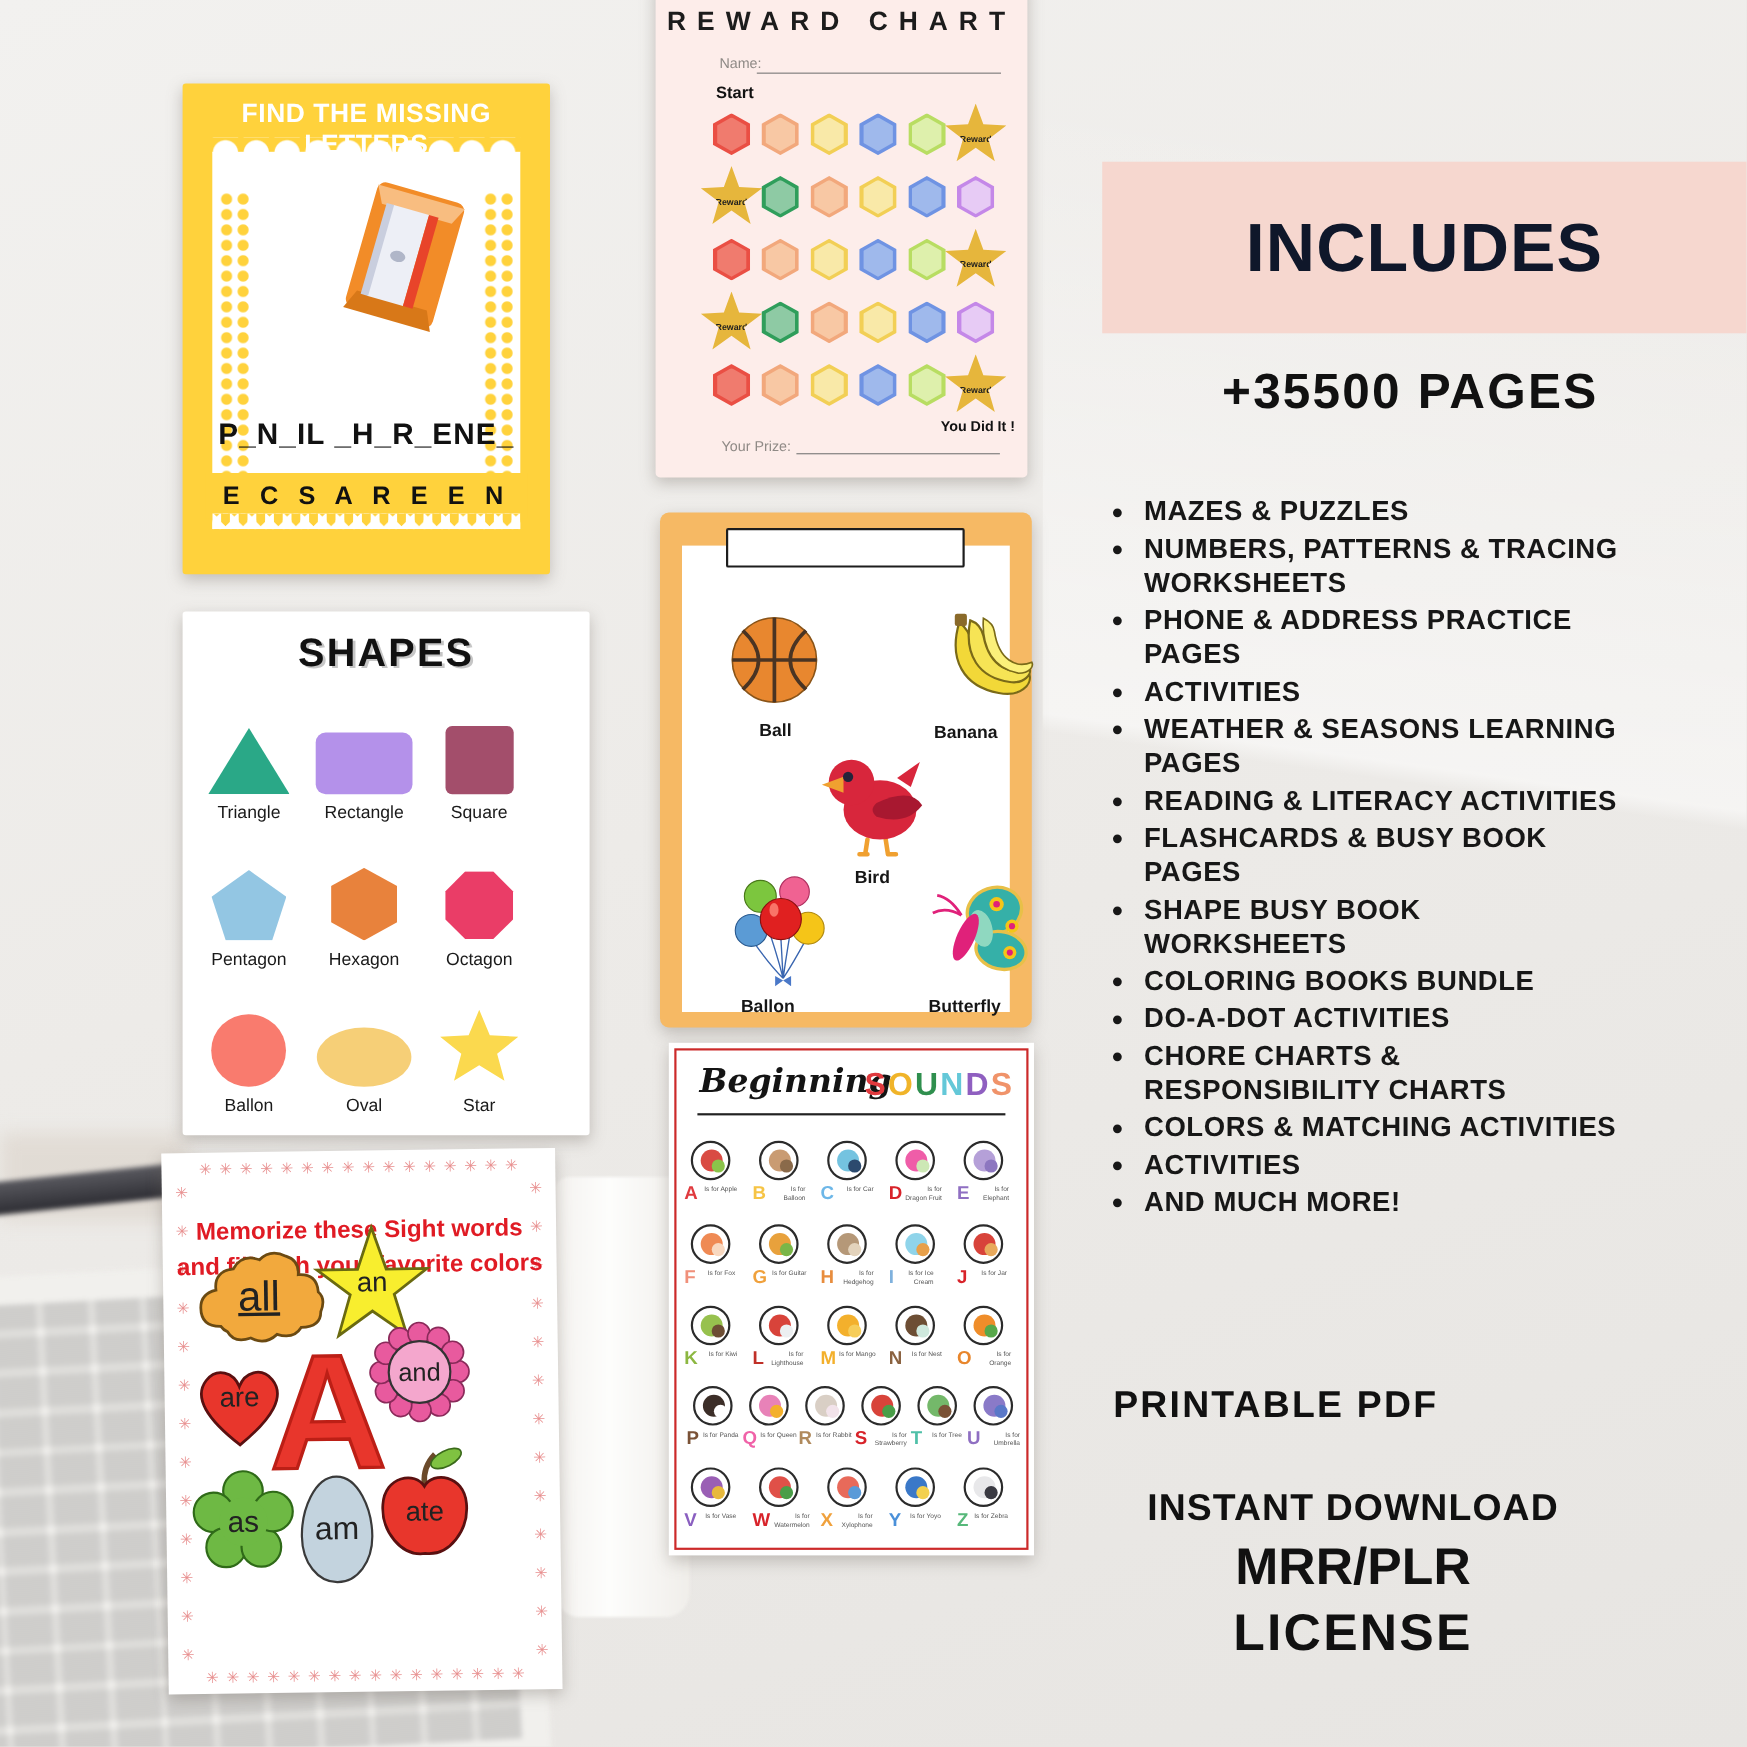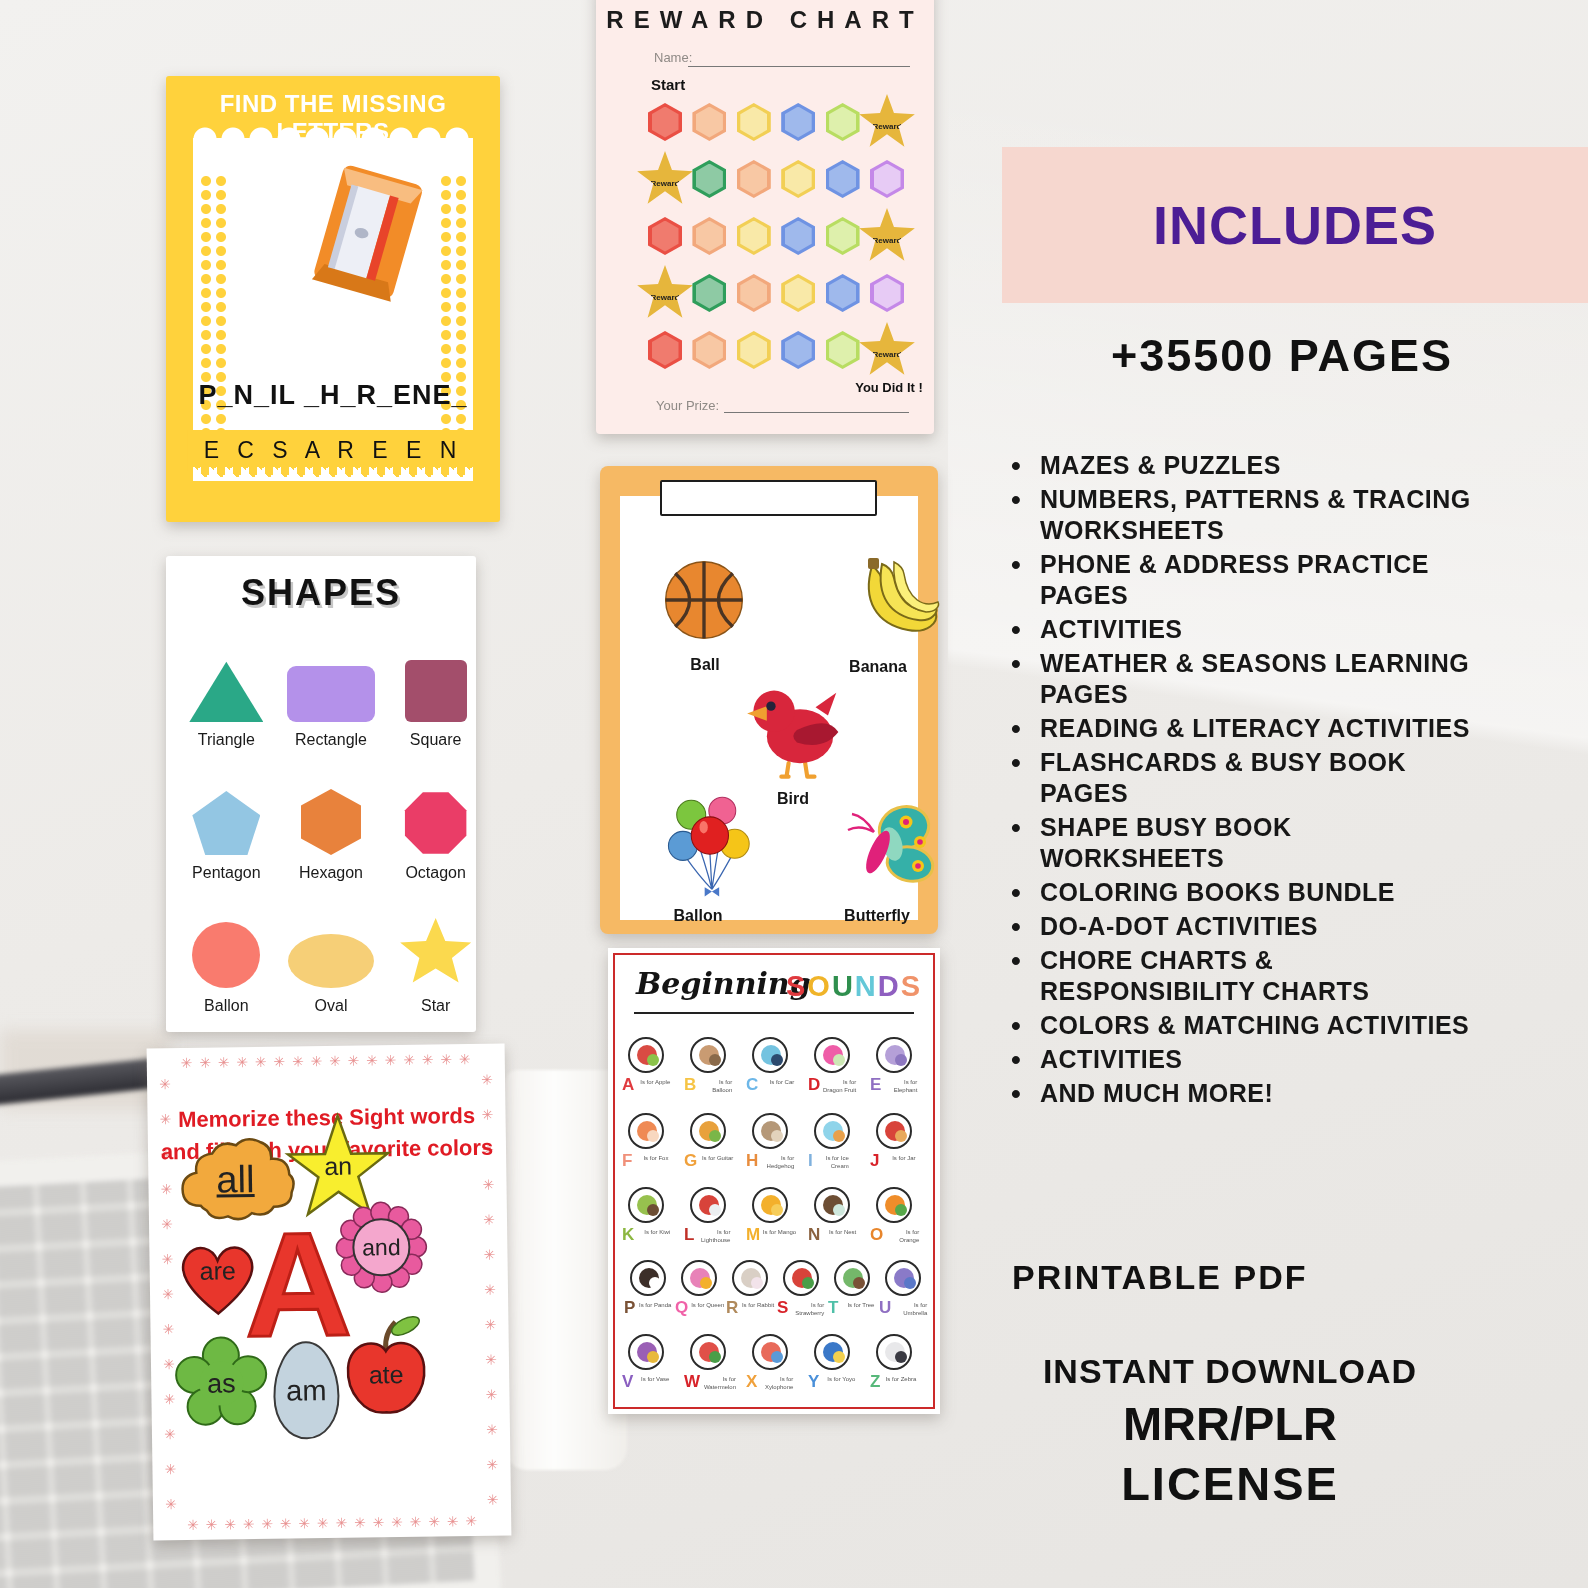--- a/index.html
+++ b/index.html
@@ -31,38 +31,38 @@
   .ml-white::after{content:"";position:absolute;left:0;bottom:-13px;width:100%;height:14px;
     background-image:linear-gradient(45deg,#fff 50%,transparent 50%),linear-gradient(-45deg,#fff 50%,transparent 50%);
     background-size:16px 14px;background-position:0 0,8px 0;}
   .ml-dots{position:absolute;top:36px;bottom:18px;width:30px;
     background:radial-gradient(circle at 8px 7px,#ffd23c 4.5px,transparent 5.5px);background-size:15px 14px;}
   .ml-dots.left{left:5px;} .ml-dots.right{right:5px;}
   .ml-sharp{position:absolute;left:82px;top:4px;}
   .ml-puzzle{position:absolute;top:242px;left:0;width:100%;text-align:center;color:#111;
              font-size:27px;font-weight:800;letter-spacing:1px;}
   .ml-answer{position:absolute;top:292px;left:50%;transform:translateX(-50%);background:#ffd23c;
-             padding:7px 16px;font-size:23px;font-weight:400;letter-spacing:6px;color:#111;white-space:nowrap;}
+             padding:7px 16px;font-size:23px;font-weight:700;letter-spacing:6px;color:#111;white-space:nowrap;}
   
   .c-reward{left:596px;top:-16px;width:338px;height:450px;background:#fdedea;border-radius:4px;}
   .rw-title{position:absolute;top:22px;width:100%;text-align:center;font-size:24px;font-weight:600;
             letter-spacing:10px;color:#1c1c1c;}
   .rw-name{position:absolute;left:58px;top:66px;font-size:13px;color:#8f8a86;}
   .rw-name-line{position:absolute;left:92px;top:82px;width:222px;border-bottom:1px solid #777;}
   .rw-start{position:absolute;left:55px;top:92px;font-size:15px;font-weight:800;color:#111;}
   .rhex{position:absolute;width:34px;height:38px;clip-path:polygon(50% 0,100% 25%,100% 75%,50% 100%,0 75%,0 25%);}
   .rhex-in{position:absolute;inset:3.5px;clip-path:polygon(50% 0,100% 25%,100% 75%,50% 100%,0 75%,0 25%);}
   .rstar{position:absolute;width:58px;height:56px;background:#e6b63c;display:flex;align-items:center;justify-content:center;
          clip-path:polygon(50% 0%,62% 34%,98% 36%,70% 58%,80% 94%,50% 72%,20% 94%,30% 58%,2% 36%,38% 34%);}
   .rstar span{font-size:8px;font-weight:600;color:#1e1e1e;margin-top:8px;}
   .rw-done{position:absolute;left:258px;top:396px;width:70px;text-align:center;font-size:13px;font-weight:800;color:#111;line-height:1.25;}
   .rw-prize{position:absolute;left:60px;top:414px;font-size:13px;color:#8f8a86;}
   .rw-prize-line{position:absolute;left:128px;top:428px;width:185px;border-bottom:1px solid #777;}
   
-  .c-shapes{left:166px;top:556px;width:310px;height:476px;background:#fff;border-radius:3px;}
+  .c-shapes{left:166px;top:556px;width:370px;height:476px;background:#fff;border-radius:3px;}
   .sp-title{position:absolute;top:16px;width:100%;text-align:center;font-size:36px;font-weight:900;
             letter-spacing:2px;color:#111;text-shadow:2.5px 2.5px 0 #c6c6c6;}
   .sp-grid{position:absolute;left:8px;top:60px;width:314px;display:grid;grid-template-columns:repeat(3,1fr);grid-auto-rows:133px;}
   .sp-cell{display:flex;flex-direction:column;align-items:center;justify-content:flex-end;}
   .sp-label{margin-top:9px;font-size:16px;color:#1a1a1a;}
   .shp{width:64px;height:62px;}
   .sh-triangle{width:74px;height:62px;clip-path:polygon(50% 3%,0 100%,100% 100%);}
   .sh-rectangle{width:88px;height:56px;border-radius:9px;}
   .sh-square{width:62px;height:62px;border-radius:6px;}
   .sh-pentagon{width:68px;height:64px;clip-path:polygon(50% 0,100% 38%,81% 100%,19% 100%,0 38%);}
@@ -106,21 +106,21 @@
   .sn-colored{position:absolute;left:178px;top:22px;font-size:29px;font-weight:800;letter-spacing:2px;}
   .sn-rule{position:absolute;left:26px;top:64px;width:280px;height:2px;background:#222;}
   .snd-circle{position:absolute;width:36px;height:36px;border:2px solid #2b2b2b;border-radius:50%;background:#fff;overflow:hidden;}
   .snd-b1{position:absolute;left:7px;top:6px;width:20px;height:20px;border-radius:50%;}
   .snd-b2{position:absolute;left:17px;top:15px;width:12px;height:12px;border-radius:50%;}
   .snd-cell{position:absolute;width:62px;display:flex;align-items:flex-start;}
   .snd-letter{font-size:17px;font-weight:800;line-height:18px;}
   .snd-label{font-size:6px;color:#555;width:34px;margin-left:2px;line-height:1.25;margin-top:3px;}
   
   .rp-banner{position:absolute;left:1002px;top:147px;width:586px;height:156px;display:flex;align-items:center;justify-content:center;z-index:2;}
-  .rp-includes{font-size:54px;font-weight:800;letter-spacing:1px;color:#4c1d95;}
+  .rp-includes{font-size:62px;font-weight:800;letter-spacing:1px;color:#0f172a;}
   .rp-pages{position:absolute;left:1002px;top:330px;width:560px;text-align:center;
             font-size:45px;font-weight:800;letter-spacing:2px;color:#111;z-index:2;}
   .rp-list{position:absolute;left:1008px;top:450px;width:560px;margin:0;padding:0;list-style:none;z-index:2;}
   .rp-list li{position:relative;padding-left:32px;margin-bottom:3px;font-size:25px;font-weight:600;
               letter-spacing:.5px;line-height:31px;color:#171717;}
   .rp-list li::before{content:"\2022";position:absolute;left:3px;top:0;font-size:28px;}
   .rp-printable{position:absolute;left:1012px;top:1258px;font-size:34px;font-weight:800;letter-spacing:2px;color:#111;z-index:2;}
   .rp-instant{position:absolute;left:1000px;top:1352px;width:460px;text-align:center;
               font-size:34px;font-weight:800;letter-spacing:1px;color:#111;z-index:2;}
   .rp-mrr{position:absolute;left:1000px;top:1396px;width:460px;text-align:center;

